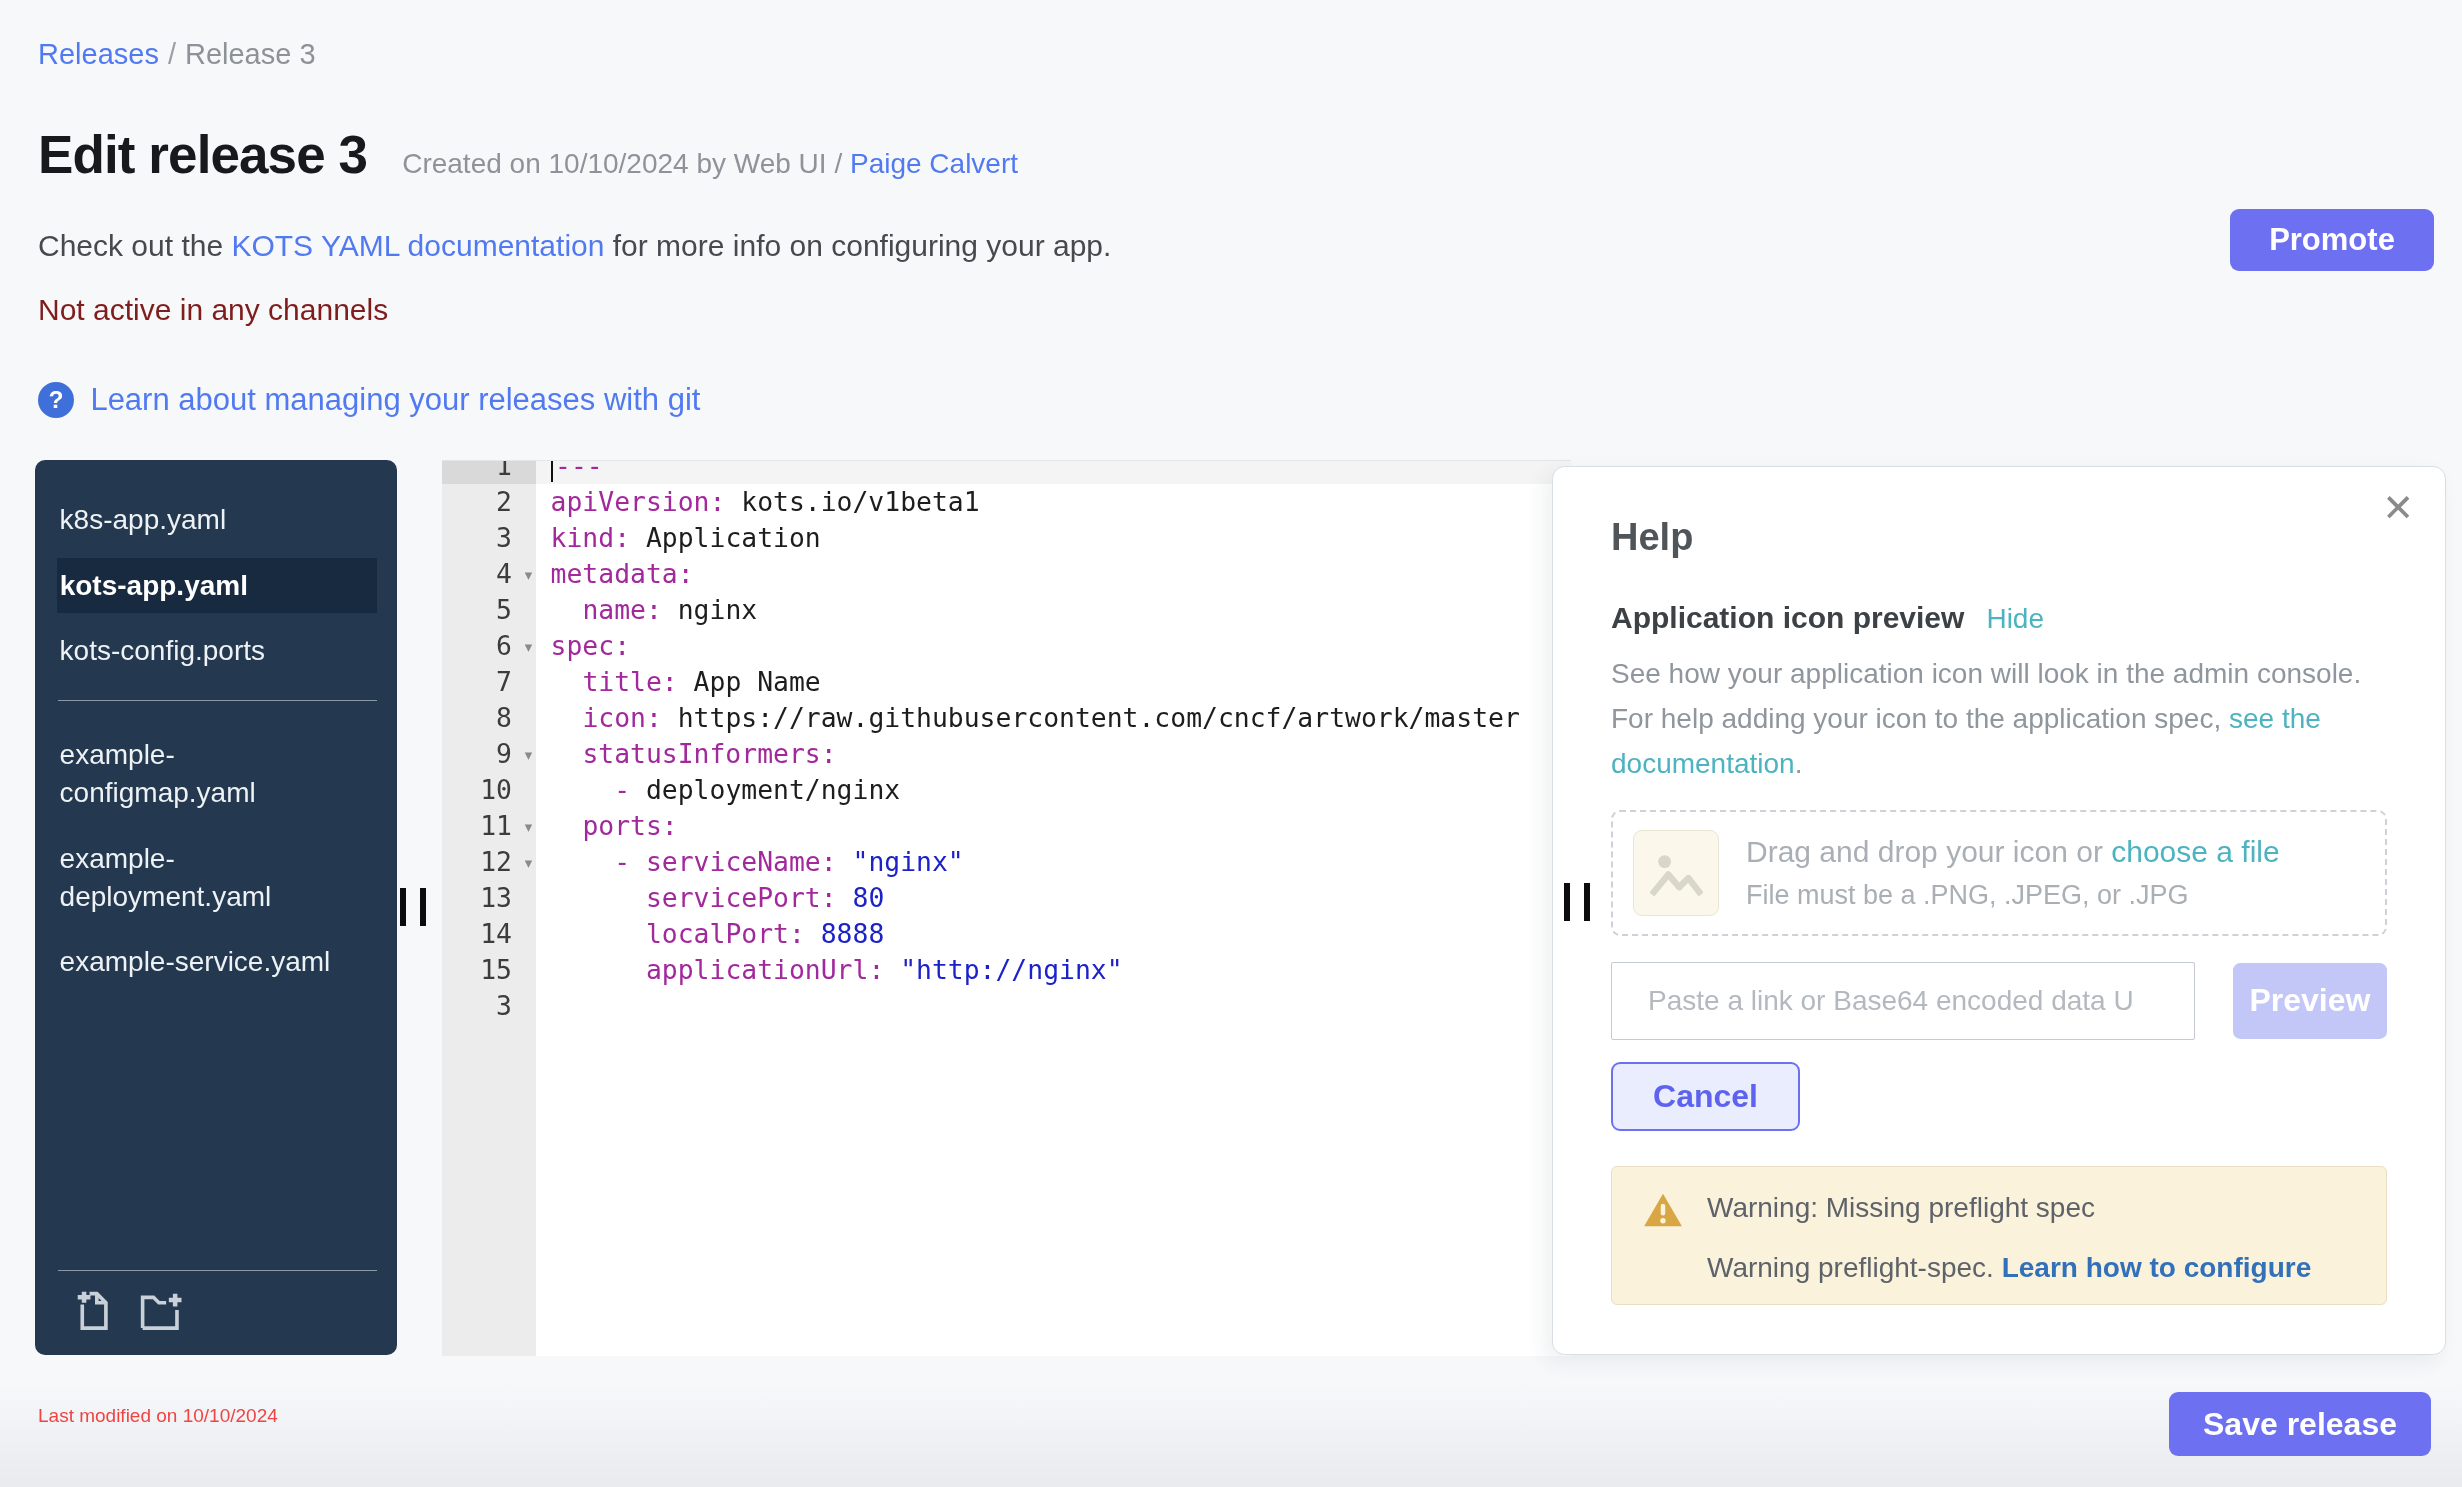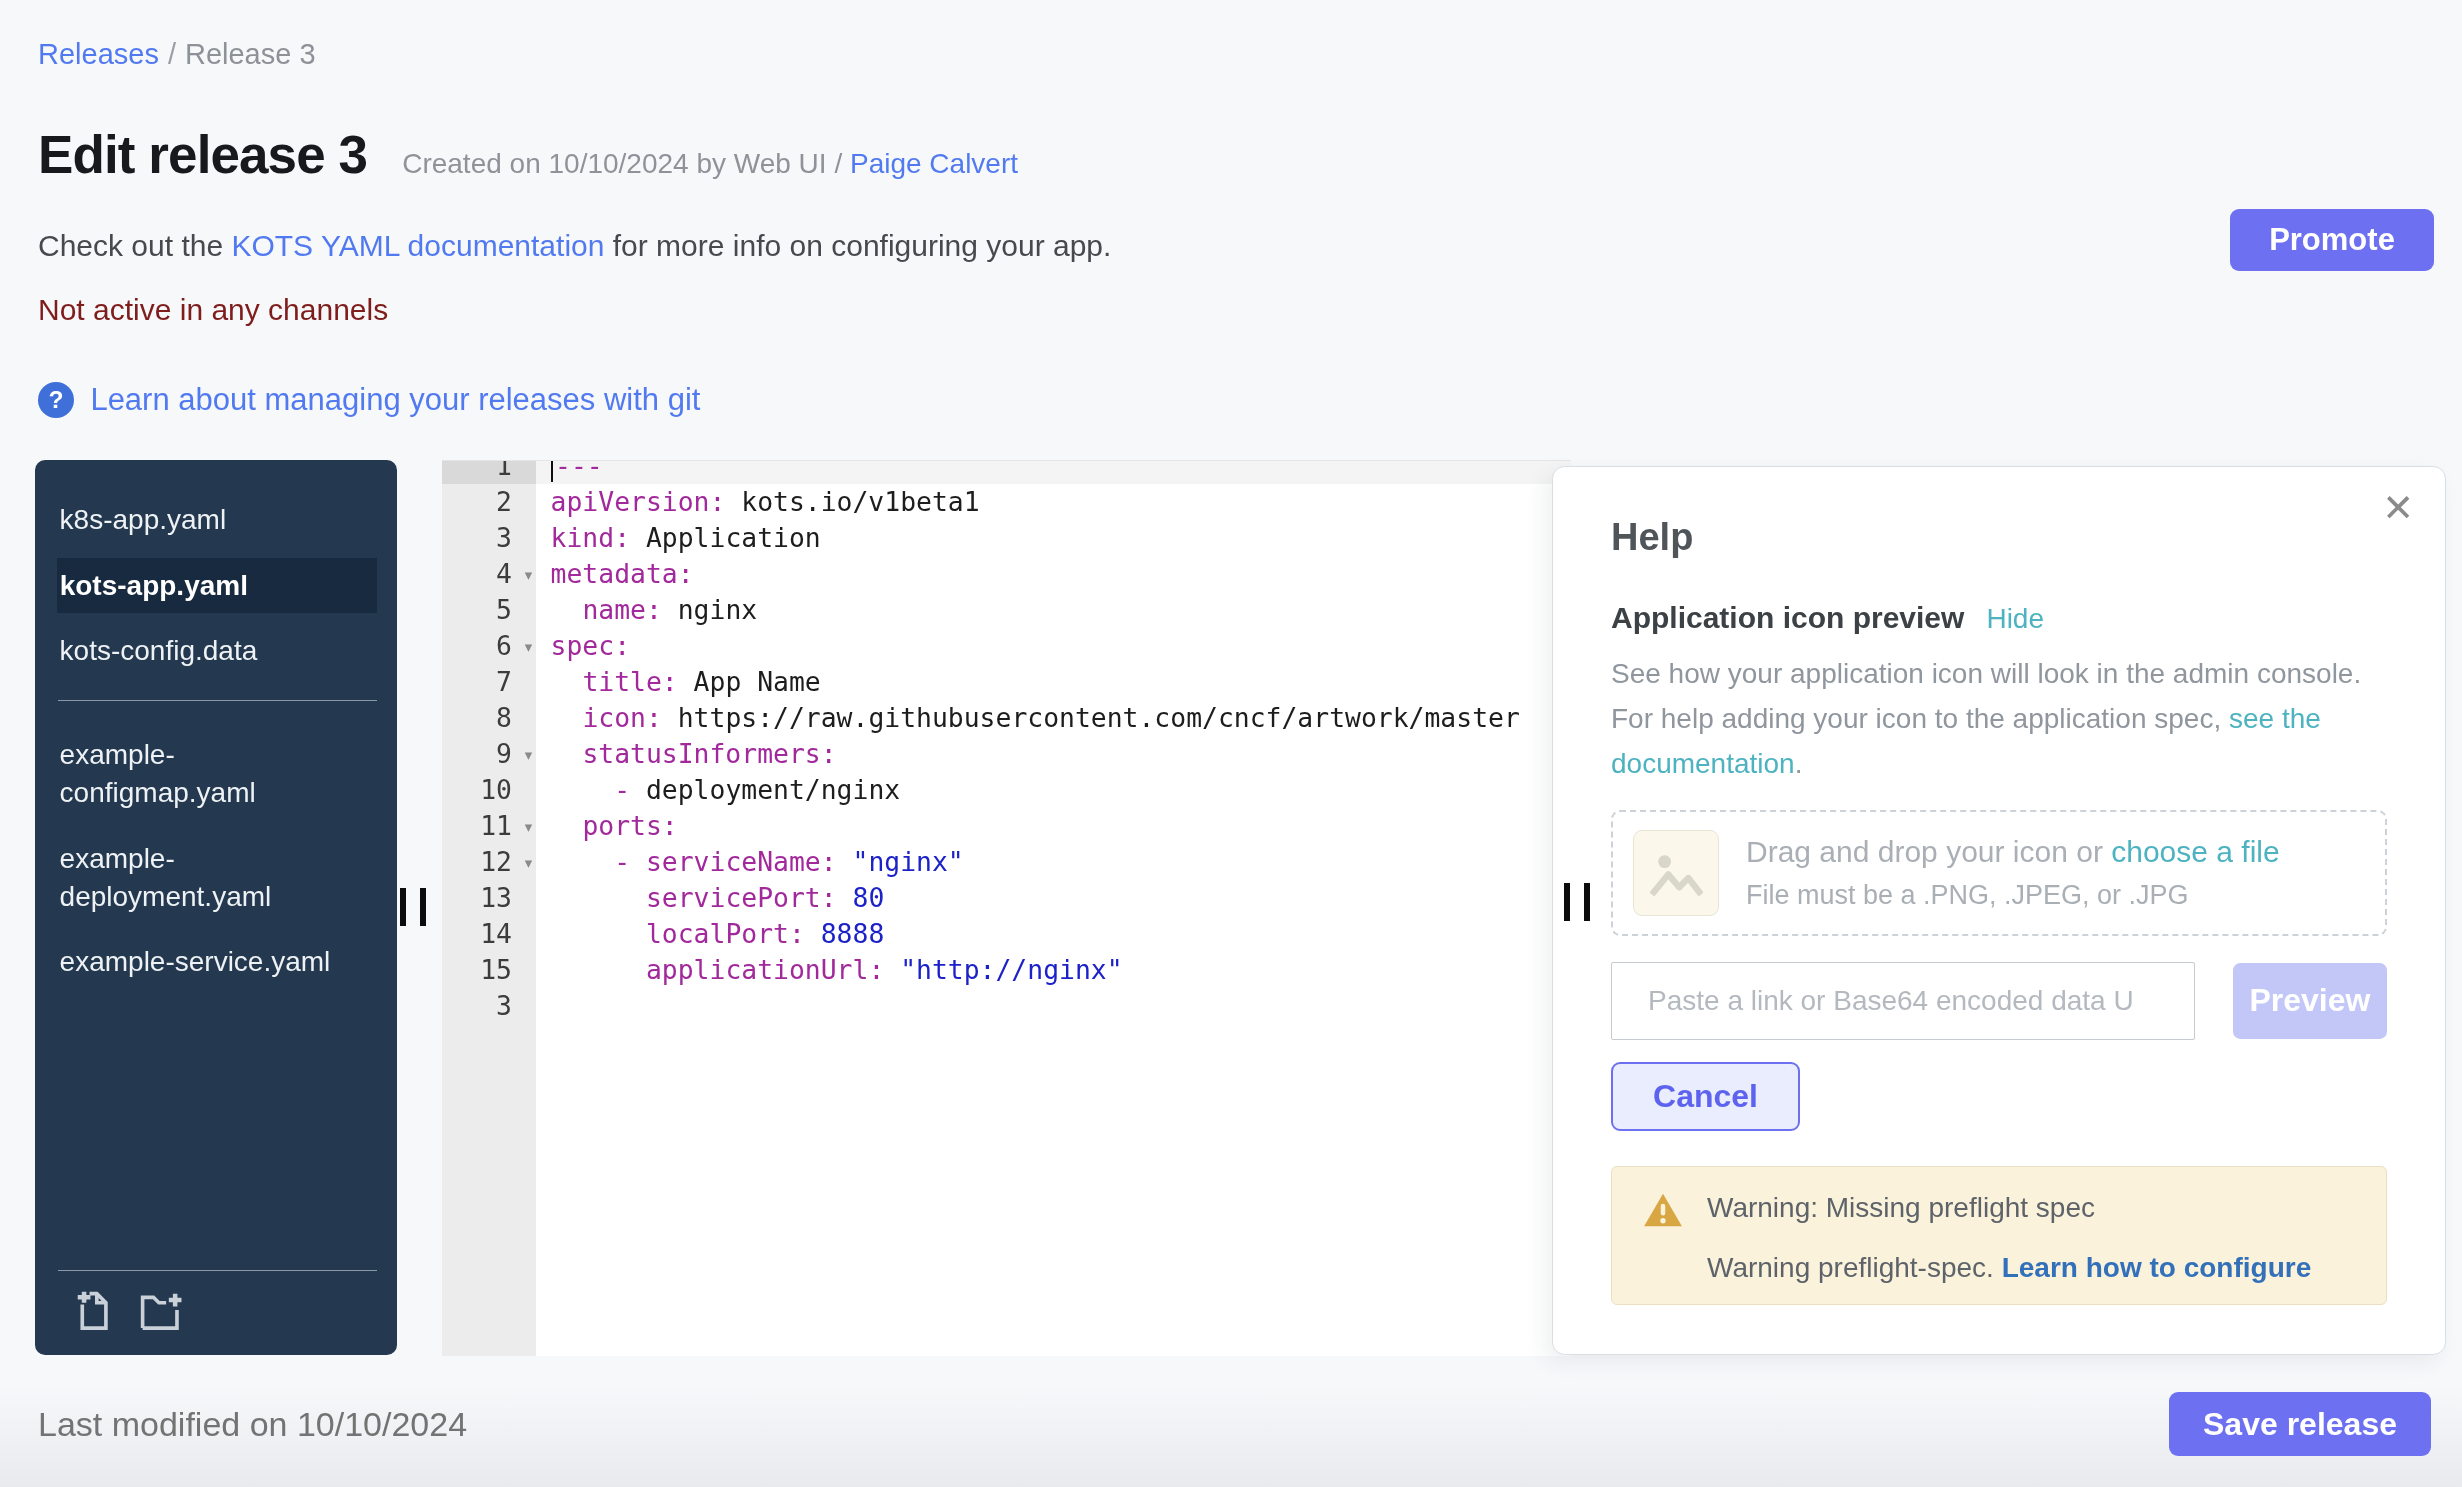--- a/index.html
+++ b/index.html
@@ -84,21 +84,21 @@
     color:#fff;font-size:32px;font-weight:700;font-family:inherit;cursor:default;}
   .cancel-btn{margin-top:22px;width:189px;height:69px;background:#eaedfd;border:2.7px solid #6d71f1;
     border-radius:9px;color:#5d63ef;font-size:32px;font-weight:700;font-family:inherit;cursor:pointer;}
   .warning-box{margin-top:35px;background:#fbf2dc;border:1.8px solid #eadfc3;border-radius:6px;
     padding:25.5px 27px 20px 31px;display:flex;gap:24px;}
   .warn-line{font-size:28px;color:#5d6369;}
   .warn-line2{margin-top:28px;}
   .warn-link{color:#3270ba;font-weight:600;}
 
   
-  .footer-text{position:absolute;left:38px;top:1405px;font-size:34px;color:#737373;}
+  .footer-text{position:absolute;left:38px;top:1405px;font-size:19px;color:#ef4444;}
   .save-btn{position:absolute;left:2169px;top:1392px;width:262px;height:64px;background:#6d71f1;border:none;
     border-radius:9px;color:#fff;font-size:32px;font-weight:700;font-family:inherit;cursor:pointer;}
 </style>
 </head>
 <body>
 
 <div class="breadcrumb">
   <a class="link-blue">Releases</a><span class="sep">/</span><span>Release 3</span>
 </div>
 
@@ -119,21 +119,21 @@
 
 <div class="git-row">
   <span class="q-icon">?</span>
   <span>Learn about managing your releases with git</span>
 </div>
 
 <nav class="sidebar">
   <div id="file-list">
       <div class="file-item">k8s-app.yaml</div>
       <div class="file-item selected">kots-app.yaml</div>
-      <div class="file-item">kots-config.data</div>
+      <div class="file-item">kots-config.ports</div>
       <hr class="sidebar-divider">
       <div class="file-item">example-<br>configmap.yaml</div>
       <div class="file-item">example-<br>deployment.yaml</div>
       <div class="file-item">example-service.yaml</div>
     </div>
   <div class="sidebar-footer">
     <span class="sb-icon">
       <svg width="40" height="44" viewBox="0 0 44 48" fill="none" stroke="currentColor" stroke-width="4">
         <path d="M8 18 V44 H34 V16 L24 6 H16"></path>
         <path d="M24 6 V16 H34"></path>

